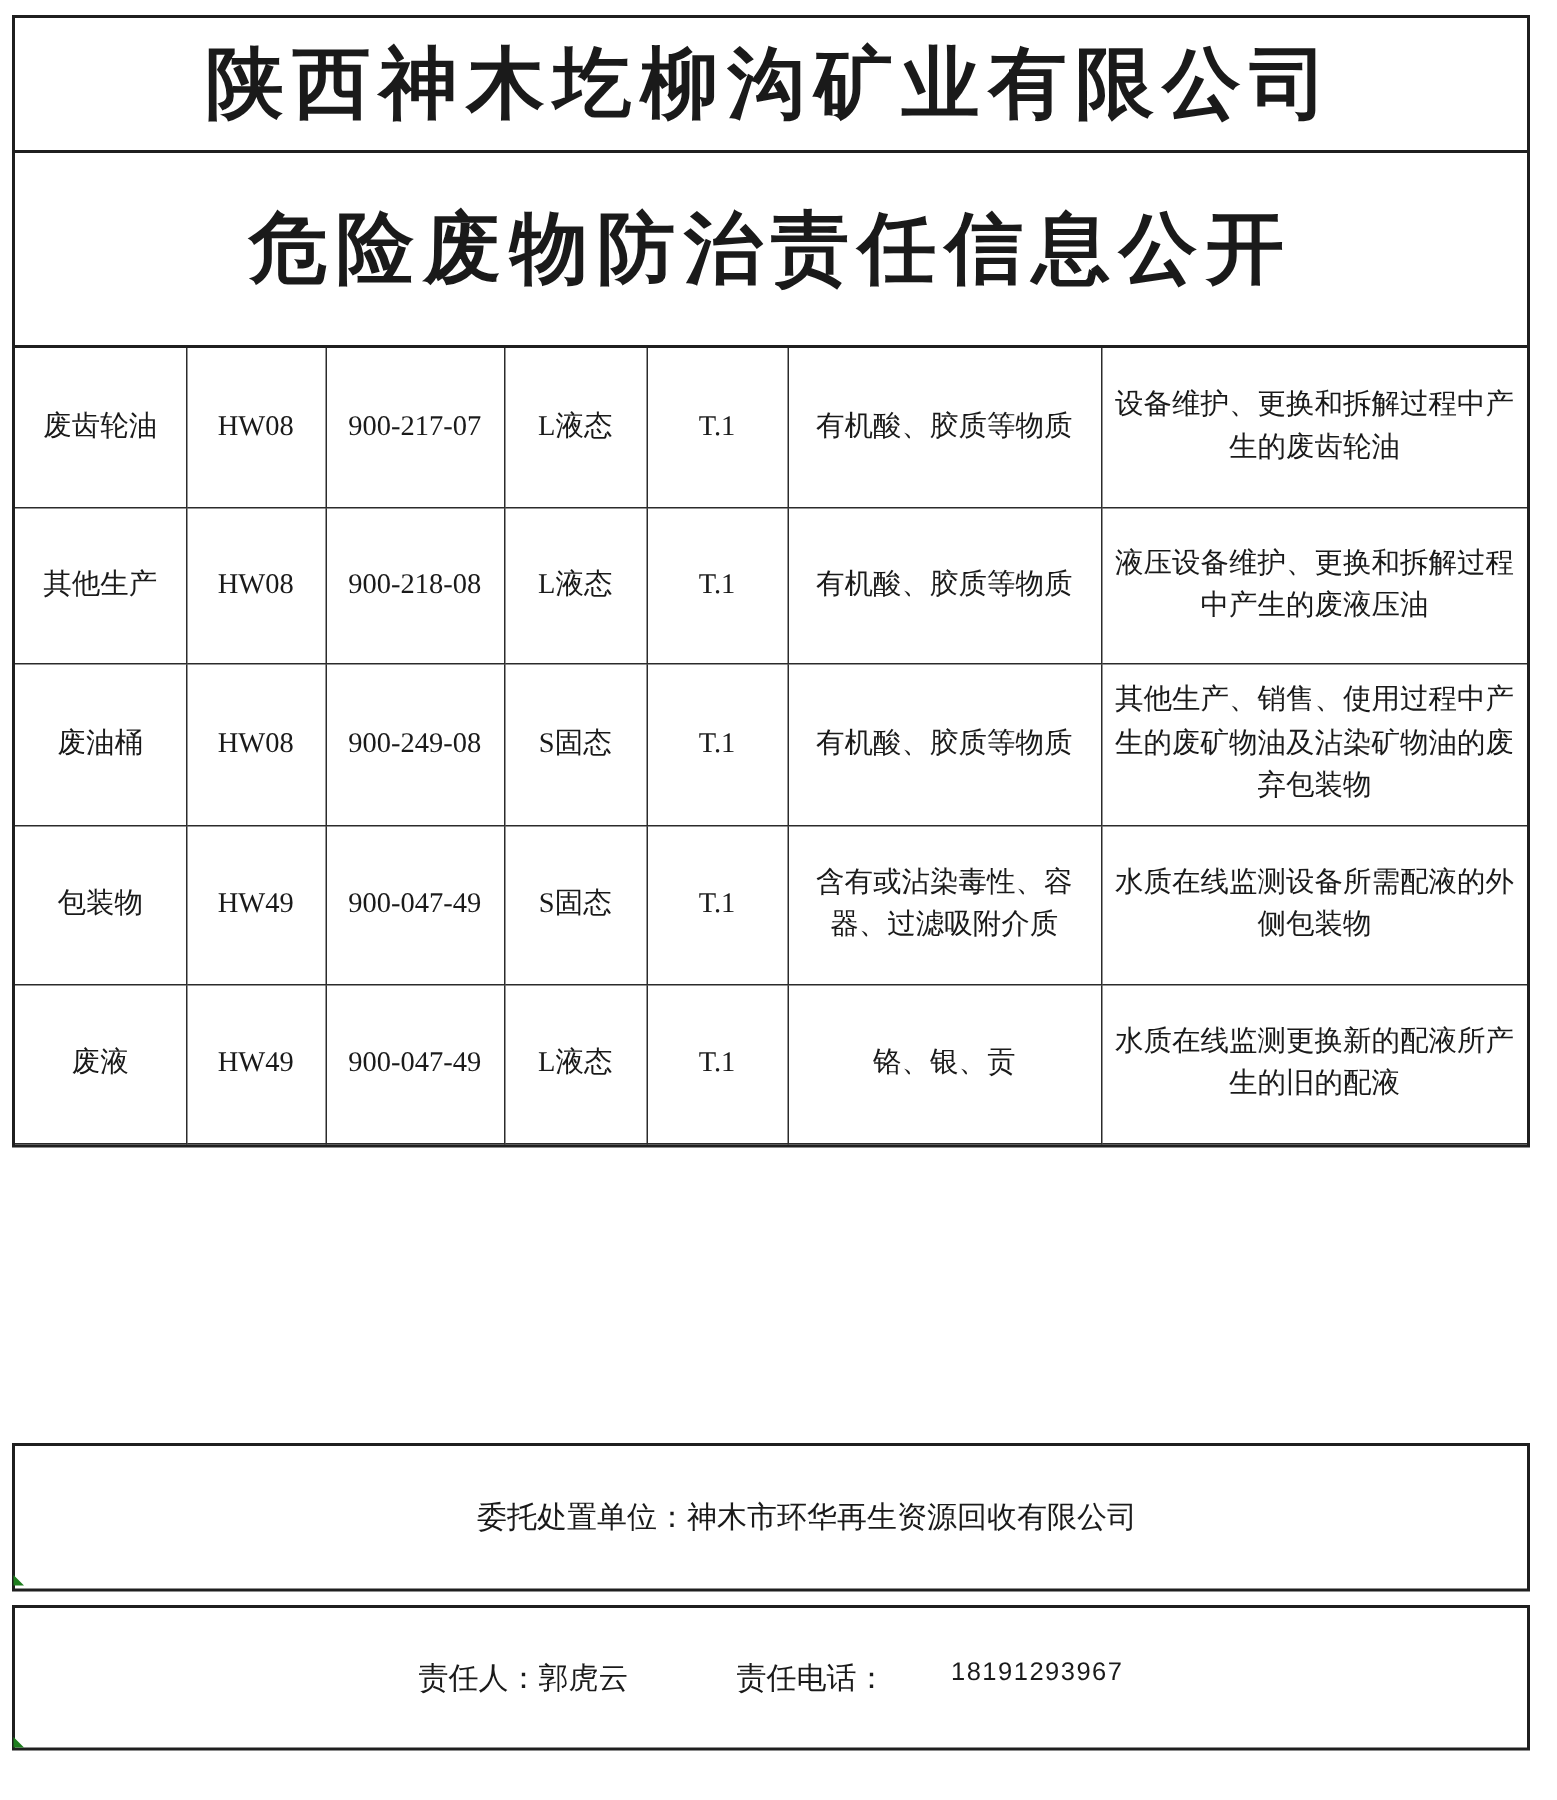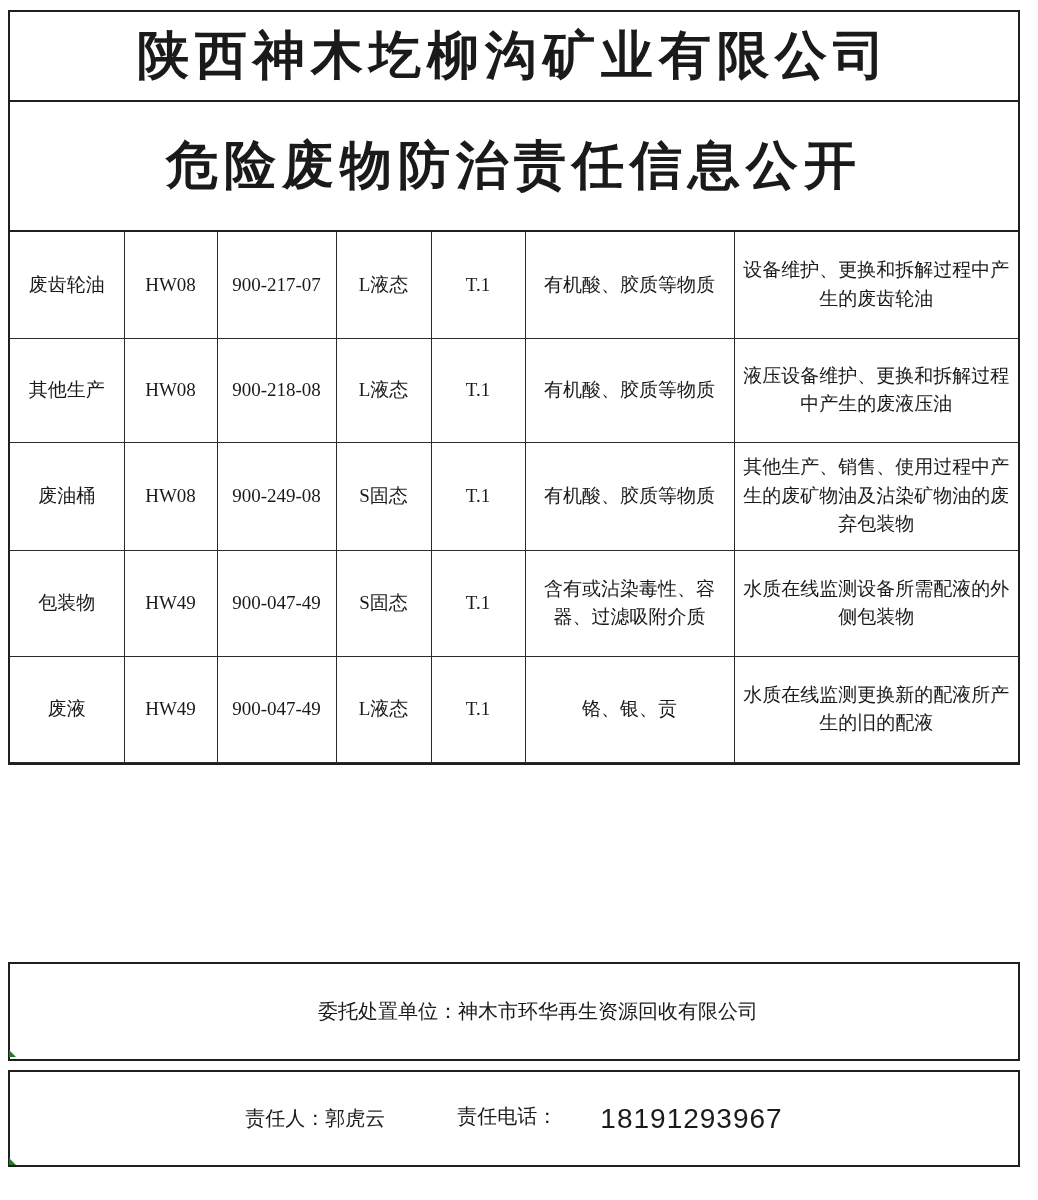--- a/index.html
+++ b/index.html
@@ -46,21 +46,21 @@
     border:2px solid #1f1f1f;background:#fff;
     display:flex;align-items:center;justify-content:center;
     font-size:20px;
   }
   .block2{top:962px;height:99px;padding-left:48px;}
   .block3{top:1070px;height:97px;}
   .resp-group{display:flex;align-items:flex-start;}
   .resp-phone-group{margin-left:72px;gap:35px;}
   .phone-number{
     font-family:"Liberation Sans","DejaVu Sans",sans-serif;
-    font-size:28px;margin-left:8px;letter-spacing:1px;
+    font-size:17px;margin-left:8px;letter-spacing:1px;
   }
   
   .green-mark{
     position:absolute;width:0;height:0;
     border-left:7px solid #1e7e1e;border-top:7px solid transparent;
   }
   .mark-a{left:9px;top:1050px;}
   .mark-b{left:9px;top:1158px;}
 </style>
 </head>

